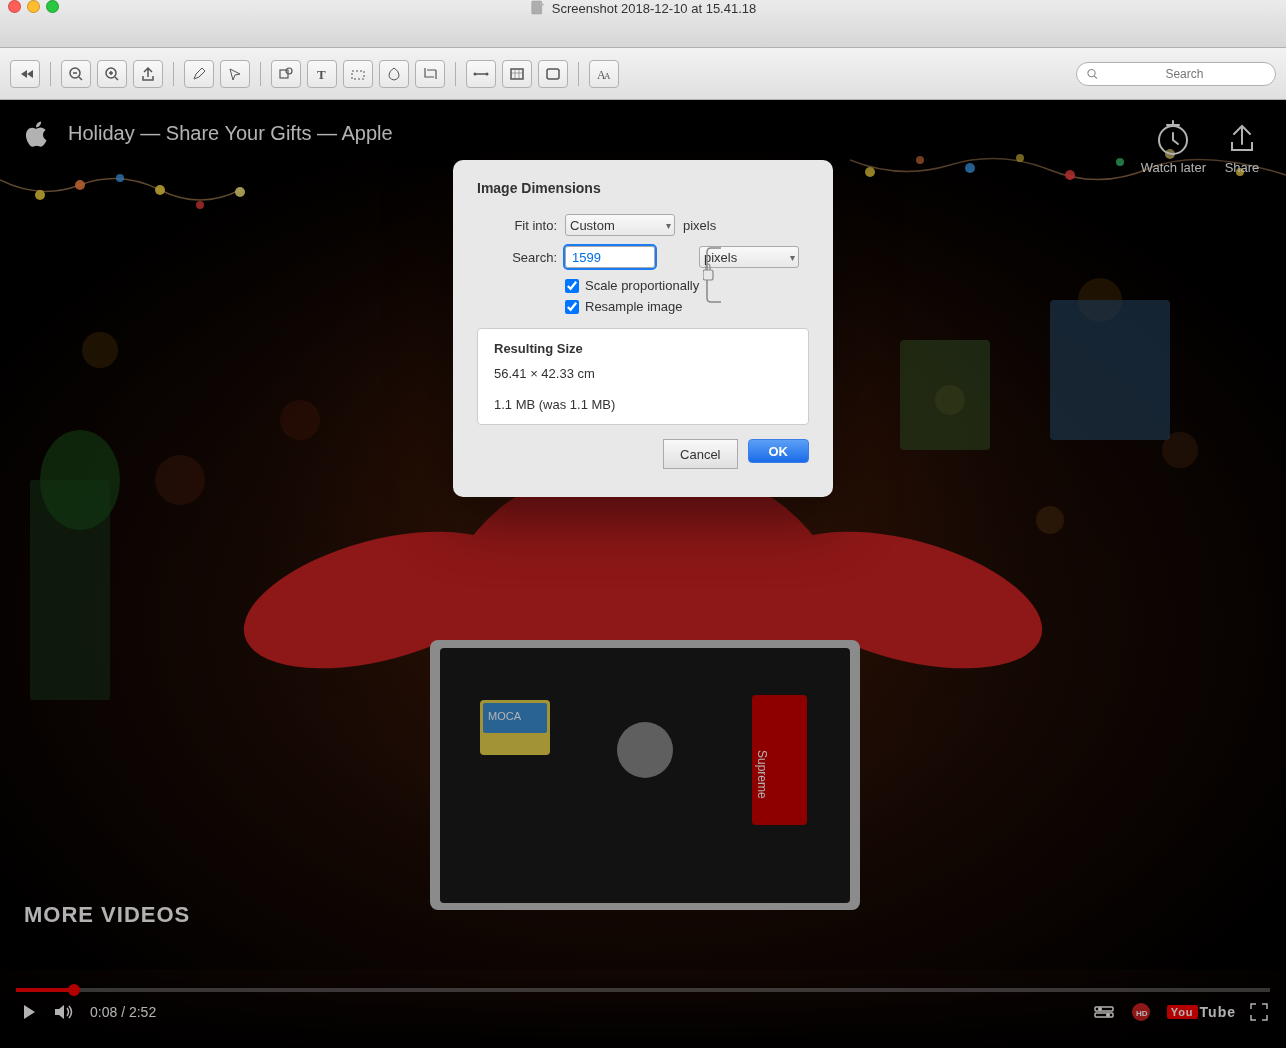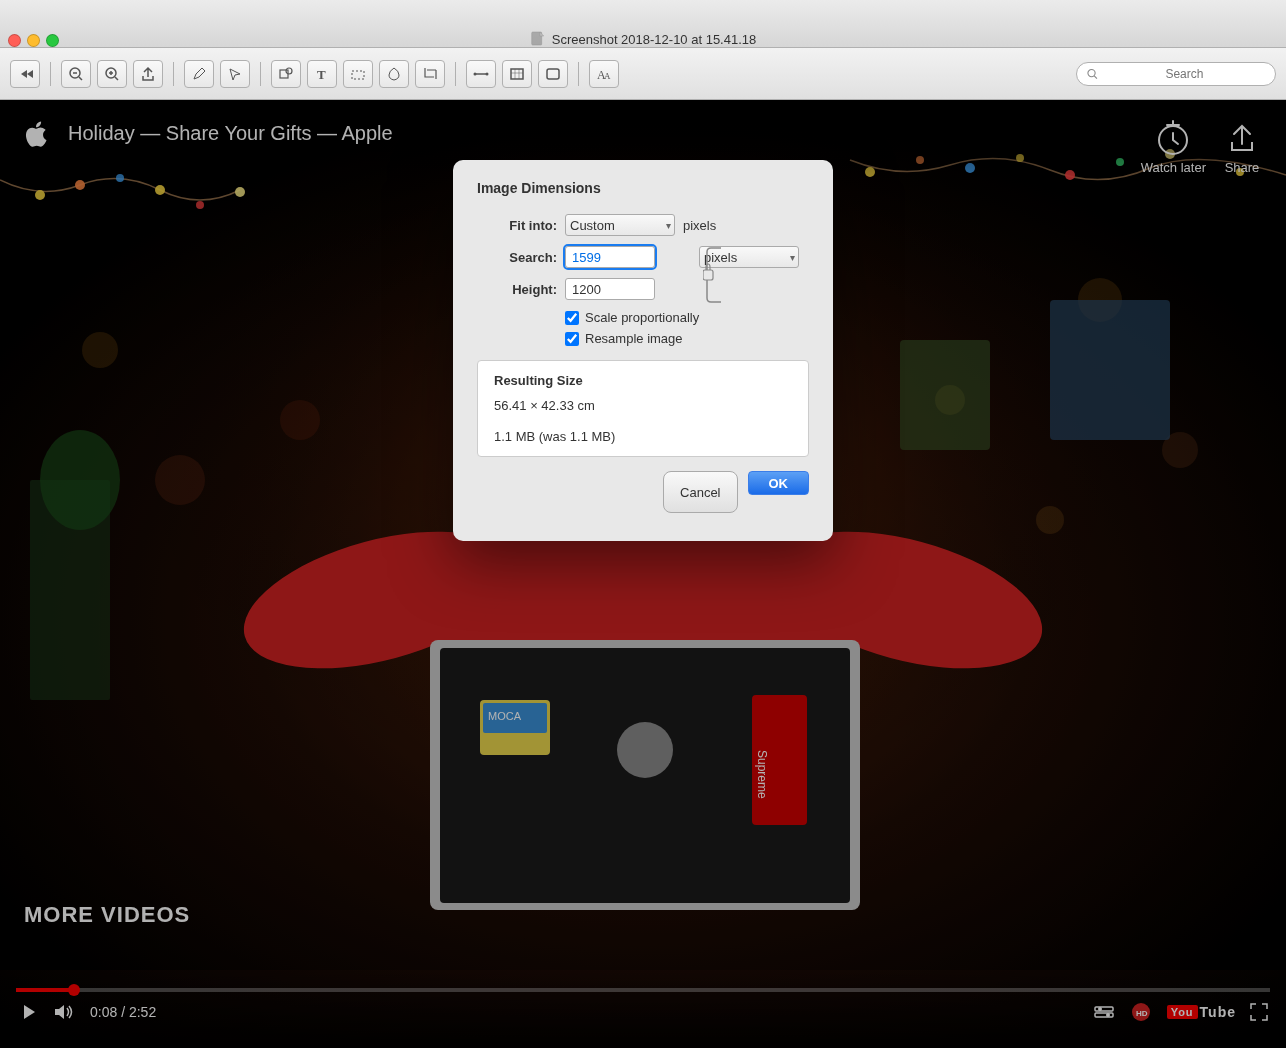--- a/index.html
+++ b/index.html
@@ -11,21 +11,21 @@
       background: #1a1a1a;
     }
 
     
     .title-bar {
       width: 100%;
       height: 48px;
       background: linear-gradient(180deg, #ebebeb 0%, #d6d6d6 100%);
       border-bottom: 1px solid #b0b0b0;
       display: flex;
-      align-items: flex-end;
+      align-items: flex-start;
       padding: 0 8px;
       gap: 8px;
       position: relative;
     }
     .traffic-lights {
       display: flex;
       gap: 6px;
       align-items: center;
     }
     .traffic-light {
@@ -303,21 +303,20 @@
       align-items: center;
       margin-bottom: 10px;
       gap: 8px;
     }
     .form-label {
       width: 80px;
       text-align: right;
       font-size: 13px;
       color: #333;
       flex-shrink: 0;
-      font-weight: bold;
     }
     .form-input {
       width: 90px;
       height: 22px;
       border: 1px solid #aaa;
       border-radius: 3px;
       background: white;
       padding: 0 6px;
       font-size: 13px;
       color: #006EE6;
@@ -408,24 +407,24 @@
       font-size: 13px;
       color: #333;
     }
     .dialog-buttons {
       display: flex;
       justify-content: flex-end;
       gap: 10px;
       padding: 0 0 4px;
     }
     .btn-cancel {
-      height: 42px;
+      height: 30px;
       padding: 0 16px;
       border: 1px solid #aaa;
-      border-radius: 8px;
+      border-radius: 0;
       background: linear-gradient(180deg, #f9f9f9 0%, #e0e0e0 100%);
       font-size: 13px;
       color: #333;
       cursor: pointer;
     }
     .btn-ok {
       height: 24px;
       padding: 0 20px;
       border: 1px solid #3a7de8;
       border-radius: 4px;
@@ -742,25 +741,20 @@
             <div class="select-wrap unit-select-wrap">
               <select class="form-select">
                 <option>pixels</option>
                 <option>percent</option>
                 <option>cm</option>
                 <option>inches</option>
               </select>
             </div>
           </div>
 
-          <div class="form-row">
-            <span class="form-label">Height:</span>
-            <input type="text" class="form-input form-input-normal" value="1200" style="">
-            <div style="width:28px;"></div>
-          </div>
 
           <svg style="position:absolute;left:226px;top:0;width:28px;height:58px;" viewBox="0 0 28 58">
             <path d="M4 11 L4 6 Q4 2 8 2 L18 2" stroke="#888" stroke-width="1.5" fill="none"></path>
             <path d="M4 47 L4 52 Q4 56 8 56 L18 56" stroke="#888" stroke-width="1.5" fill="none"></path>
             <line x1="4" y1="11" x2="4" y2="47" stroke="#888" stroke-width="1.5"></line>
 
             <rect x="0" y="24" width="10" height="10" rx="2" stroke="#888" stroke-width="1.2" fill="#e8e8e8"></rect>
             <path d="M3 24 L3 21 Q3 18 5 18 Q7 18 7 21 L7 24" stroke="#888" stroke-width="1.2" fill="none"></path>
           </svg>
         </div>

